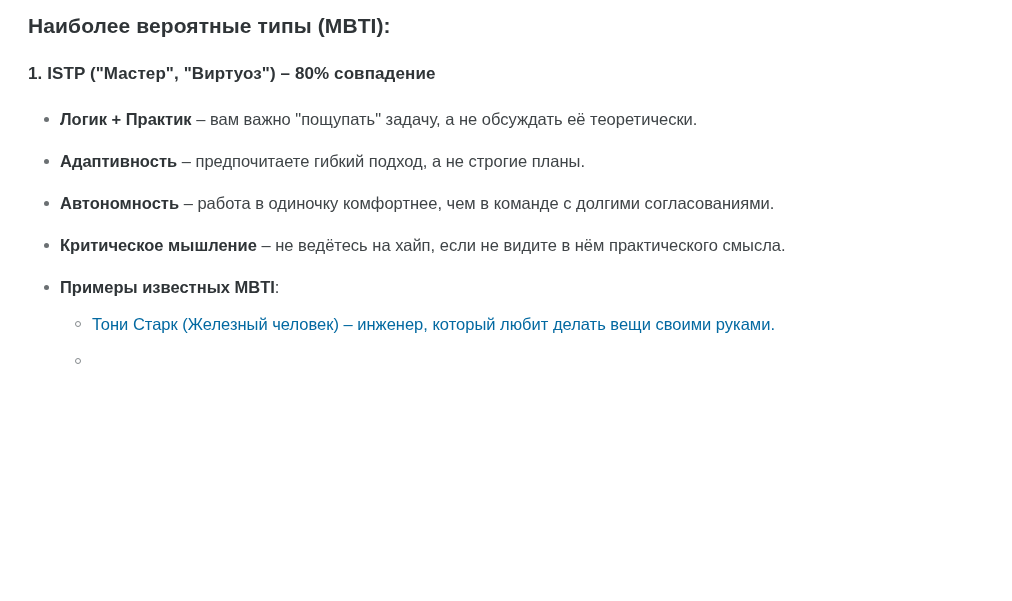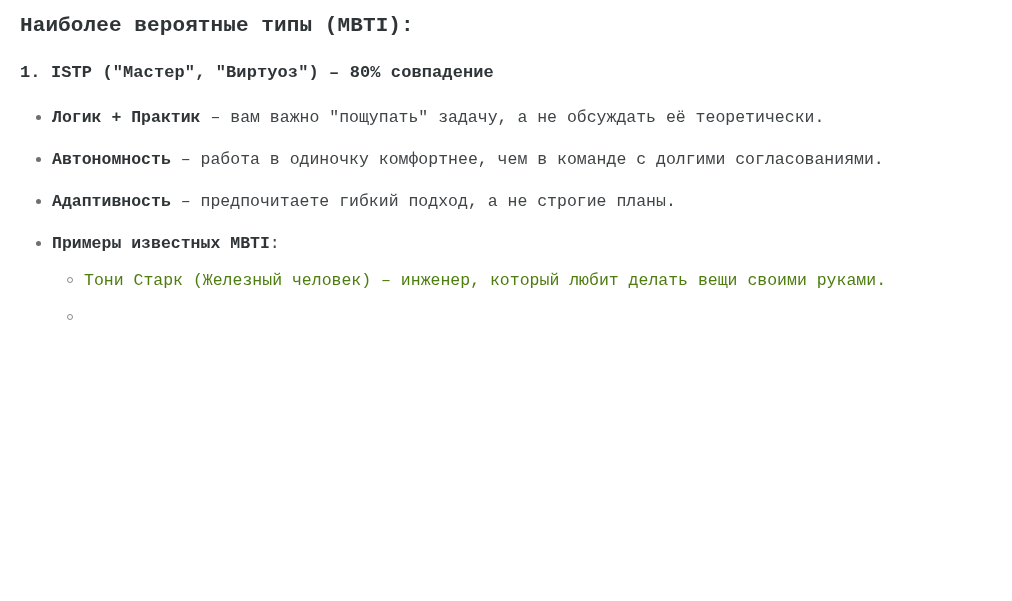--- a/index.html
+++ b/index.html
@@ -8,23 +8,22 @@
     background: #ffffff;
   }
   body {
     width: 1012px;
     height: 601px;
     font-family: "Liberation Sans", sans-serif;
     color: #3a3f42;
     -webkit-font-smoothing: antialiased;
   }
   .page {
-    padding: 14px 30px 0 20px;
+    padding: 14px 30px 0 28px;
     box-sizing: border-box;
-    font-family: Liberation Mono, monospace;
   }
   h1.doc-title {
     font-size: 21px;
     font-weight: bold;
     color: #2f3437;
     margin: 0 0 26px 0;
     letter-spacing: 0.1px;
   }
   h2.section-heading {
     font-size: 17px;
@@ -64,21 +63,21 @@
     list-style: none;
     margin: 6px 0 0 0;
     padding: 0;
   }
   ul.level2 > li {
     position: relative;
     padding-left: 32px;
     margin-bottom: 6px;
     font-size: 16.5px;
     line-height: 31px;
-    color: #4d7c0f;
+    color: #0369a1;
   }
   ul.level2 > li > .bullet-hollow {
     position: absolute;
     left: 15px;
     top: 12px;
     width: 6px;
     height: 6px;
     border-radius: 50%;
     border: 1px solid #868b8e;
     background: transparent;
@@ -96,28 +95,32 @@
 
   <ul class="level1">
 
     <li>
       <span class="bullet"></span>
       <span class="lead">Логик + Практик</span><span> – вам важно "пощупать" задачу, а не обсуждать её теоретически.</span>
     </li>
 
     <li>
       <span class="bullet"></span>
+      <span class="lead">Адаптивность</span><span> – предпочитаете гибкий подход, а не строгие планы.</span>
+    </li>
+
+    <li>
+      <span class="bullet"></span>
       <span class="lead">Автономность</span><span> – работа в одиночку комфортнее, чем в команде с долгими согласованиями.</span>
     </li>
 
     <li>
       <span class="bullet"></span>
-      <span class="lead">Адаптивность</span><span> – предпочитаете гибкий подход, а не строгие планы.</span>
+      <span class="lead">Критическое мышление</span><span> – не ведётесь на хайп, если не видите в нём практического смысла.</span>
     </li>
-
 
     <li>
       <span class="bullet"></span>
       <span class="lead">Примеры известных MBTI</span><span>:</span>
 
       <ul class="level2">
         <li>
           <span class="bullet-hollow"></span>
           <span>Тони Старк (Железный человек) – инженер, который любит делать вещи своими руками.</span>
         </li>

